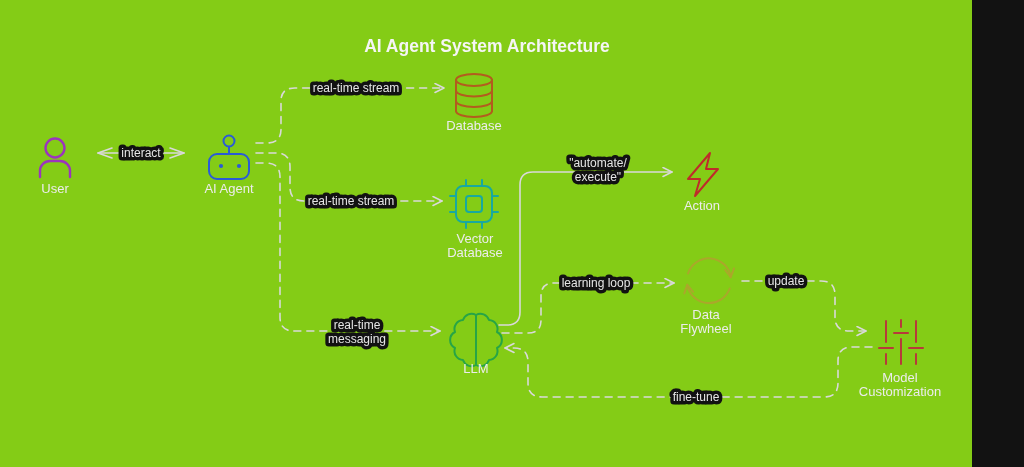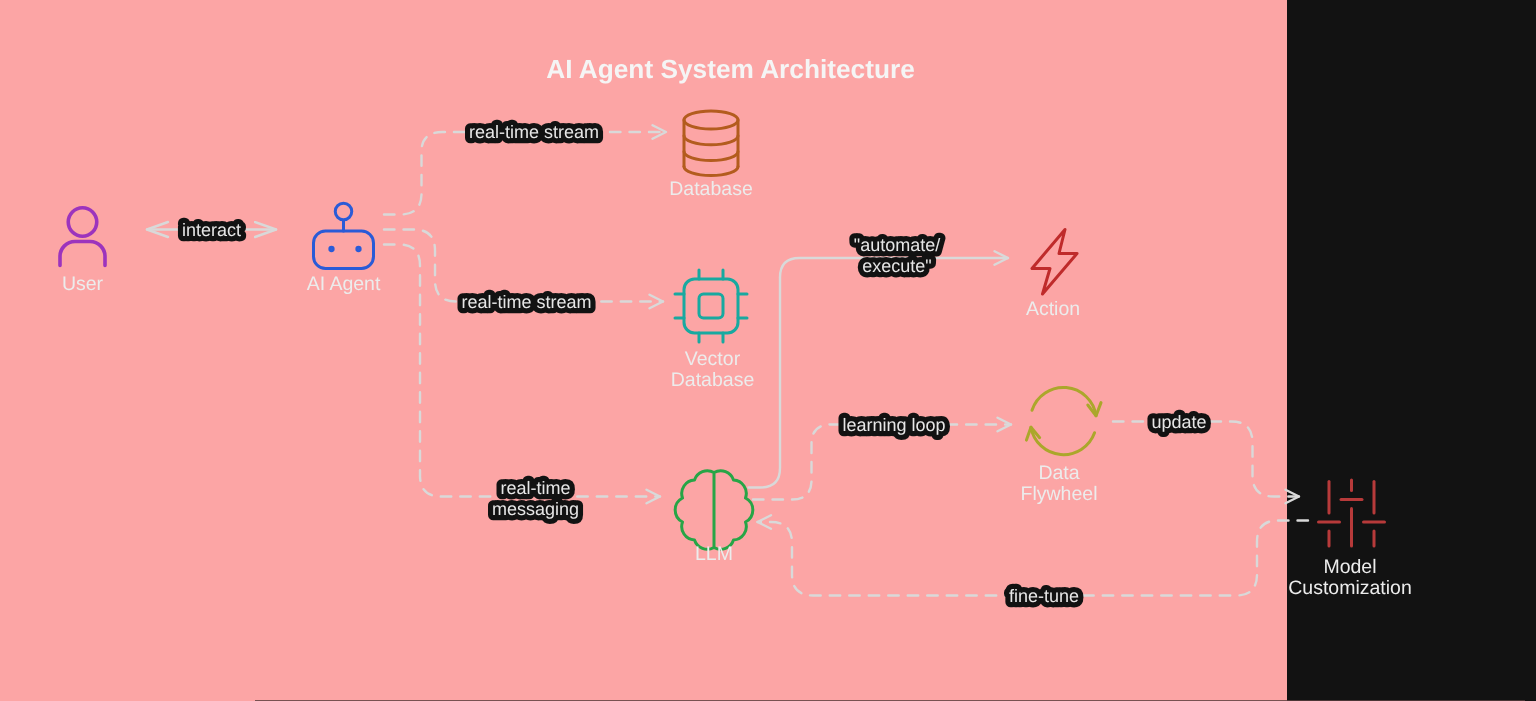--- a/index.html
+++ b/index.html
@@ -1,16 +1,16 @@
 <!DOCTYPE html>
 <html><head>
 <meta charset="utf-8">
 <style>
   html,body{margin:0;padding:0;background:#121212;width:1024px;height:467px;overflow:hidden;}
-  .stage{position:relative;width:858px;height:467px;background:#fca5a5;font-family:"Liberation Sans",sans-serif;}
+  .stage{position:relative;width:972px;height:467px;background:#84cc16;font-family:"Liberation Sans",sans-serif;}
   svg{display:block}
   .edge{fill:none;stroke-width:1.6px;stroke-linecap:round;}
   .dashed{stroke-dasharray:7 6;}
   .icon{fill:none;stroke-width:2.4px;stroke-linecap:round;stroke-linejoin:round;}
   .icon-thin{stroke-width:2px;}
   text{font-family:"Liberation Sans",sans-serif;}
   .title{font-size:17.5px;font-weight:bold;fill:#f5f5f5;}
   .node-label{font-size:13px;fill:#ececec;}
   .edge-label{font-size:12px;fill:#e6e6e6;stroke:#121212;stroke-width:7px;paint-order:stroke;stroke-linejoin:round;}
 </style>

